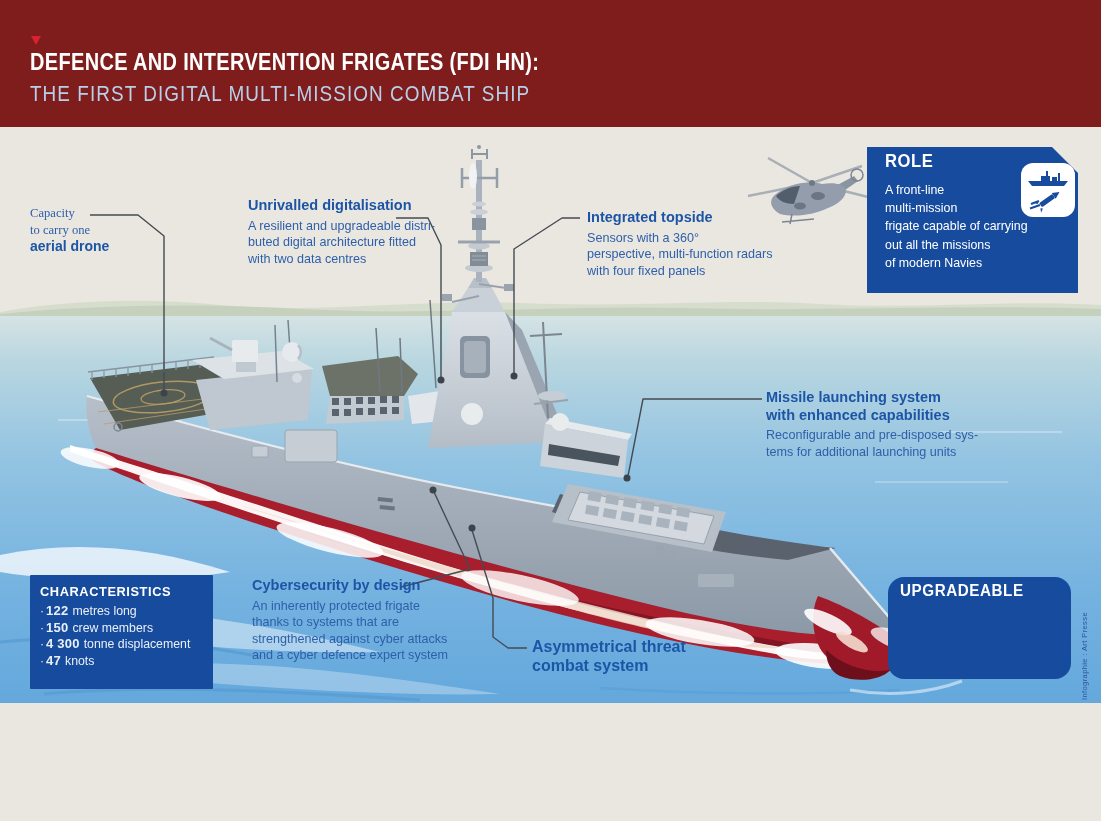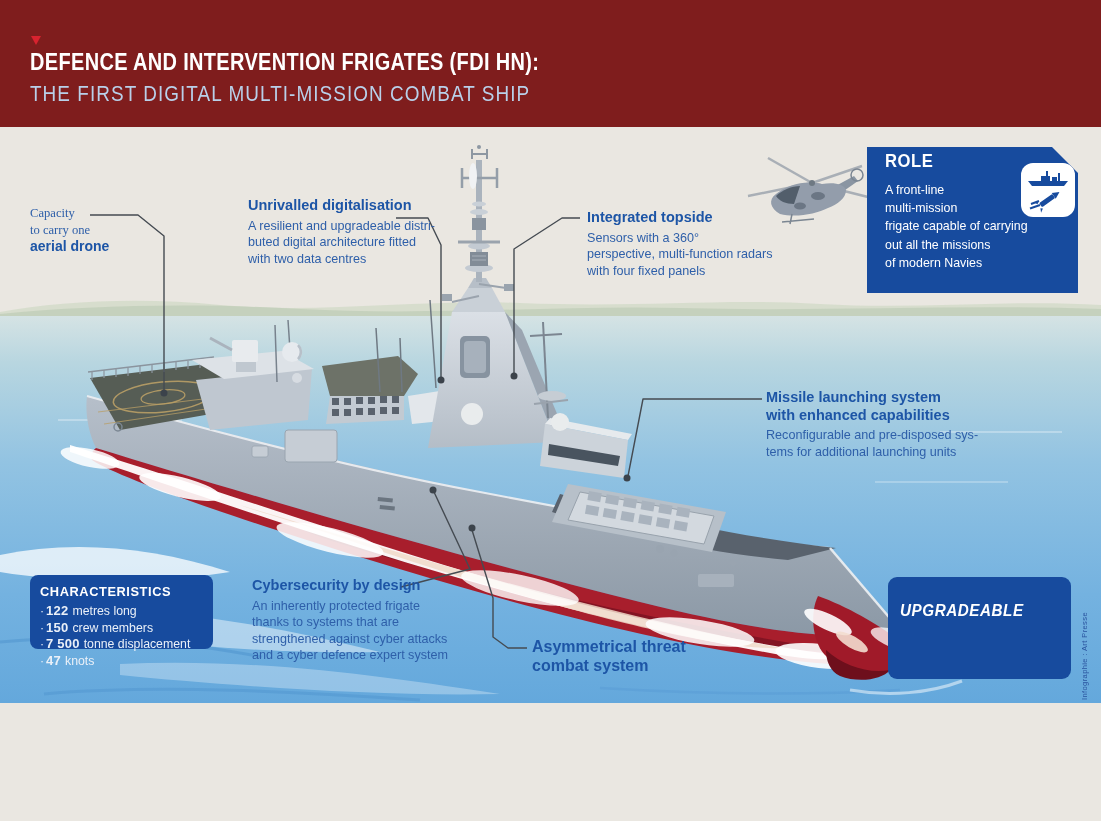--- a/index.html
+++ b/index.html
@@ -24,26 +24,26 @@
   #cap-label .cl-head{font-size:14px;}
   #asy-label .cl-head{font-size:16px;line-height:19px;}
   
   .blue-box{position:absolute;background:#174b9e;color:#fff;z-index:3;box-sizing:border-box;}
   #role-box{left:867px;top:147px;width:230px;height:146px;padding:4px 14px 0 18px;
             clip-path:polygon(0 0,185px 0,211px 26px,211px 146px,0 146px);}
   .box-head{font-weight:bold;letter-spacing:.6px;transform:scaleX(.95);transform-origin:left top;white-space:nowrap;}
   #role-box .box-head{font-size:17.5px;}
   #role-box .box-body{font-size:12.4px;line-height:18.2px;margin-top:9px;white-space:pre-line;}
   .role-icon{position:absolute;top:16px;right:22px;width:54px;height:54px;background:#ffffff;border-radius:12px;}
-  #char-box{left:30px;top:575px;width:183px;height:74px;border-radius:8px;padding:9px 17px 0 10px;}
+  #char-box{left:30px;top:575px;width:183px;height:114px;border-radius:1px;padding:9px 17px 0 10px;}
   #char-box .box-head{font-size:13.5px;margin-bottom:4px;}
   .char-item{font-size:12.3px;line-height:16.6px;color:#eaf0f8;white-space:nowrap;}
   .char-item .bullet{margin-right:2px;}
   .char-item b{font-size:13px;margin-right:4px;letter-spacing:.2px;}
-  #upg-box{left:888px;top:577px;width:183px;height:102px;border-radius:9px;padding:25px 0 0 12px;font-style:italic;}
+  #upg-box{left:888px;top:577px;width:183px;height:102px;border-radius:16px;padding:5px 0 0 12px;}
   #upg-box .box-head{font-size:16px;}
   #upg-box .box-body{font-size:12.4px;line-height:18.4px;margin-top:5px;white-space:pre-line;}
   
   .credit{position:absolute;left:1080px;top:595px;height:105px;z-index:3;color:#2a549f;
           font-size:7.5px;letter-spacing:.4px;writing-mode:vertical-rl;transform:rotate(180deg);}
   
   .footer{position:absolute;left:0;right:0;top:703px;height:118px;background:#1a52a4;z-index:2;}
   .logo{position:absolute;left:0;right:0;top:32px;text-align:center;color:#fff;font-weight:bold;
         font-size:42px;letter-spacing:8px;line-height:1;}
   .lv{position:relative;display:inline-block;}
@@ -354,21 +354,21 @@
 
   <div class="blue-box" id="char-box">
     <div class="box-head">CHARACTERISTICS</div>
     <div class="char-item">
       <span class="bullet">·</span><b>122</b><span>metres long</span>
     </div>
     <div class="char-item">
       <span class="bullet">·</span><b>150</b><span>crew members</span>
     </div>
     <div class="char-item">
-      <span class="bullet">·</span><b>7 500</b><span>tonne displacement</span>
+      <span class="bullet">·</span><b>4 300</b><span>tonne displacement</span>
     </div>
     <div class="char-item">
       <span class="bullet">·</span><b>47</b><span>knots</span>
     </div>
   </div>
 
   <div class="blue-box" id="upg-box">
     <div class="box-head">UPGRADEABLE</div>
   </div>
 

